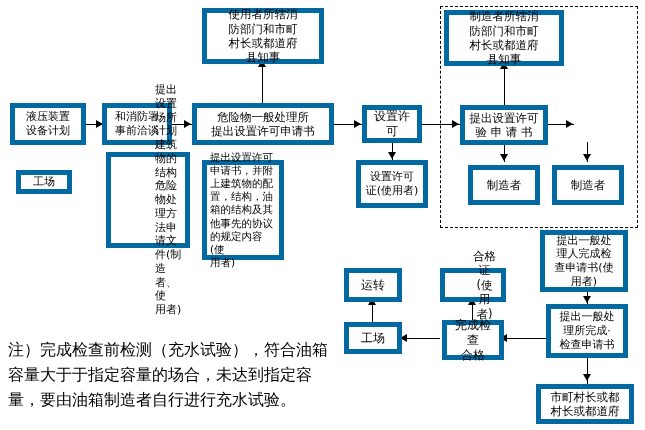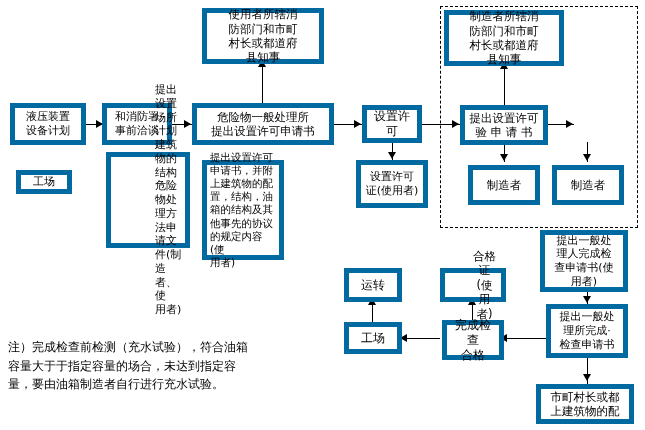--- a/index.html
+++ b/index.html
@@ -186,29 +186,29 @@
   <div class="box" style="left:540px; top:230px; width:88px; height:62px; font-size:11px;">提出一般处
 理人完成检
 查申请书(使
 用者)</div>
 
   <div class="box" style="left:546px; top:304px; width:82px; height:54px; font-size:11px;">提出一般处
 理所完成·
 检查申请书</div>
 
   <div class="box" style="left:536px; top:384px; width:98px; height:40px; font-size:11.5px;">市町村长或都
-上建筑物的配</div>
+村长或都道府</div>
 
   <div class="box" style="left:440px; top:268px; width:66px; height:34px; font-size:11.5px;padding-left:26px;">合格证
 (使用者)</div>
 
   <div class="box" style="left:442px; top:320px; width:62px; height:40px; font-size:12px;">完成检查
 合格</div>
 
   <div class="box" style="left:344px; top:268px; width:58px; height:34px; font-size:12px;">运转</div>
 
   <div class="box" style="left:344px; top:322px; width:58px; height:32px; font-size:12px;">工场</div>
 
-  <div class="note" style="left:8px; top:338px; width:320px; font-size:12px;">注）完成检查前检测（充水试验），符合油箱
+  <div class="note" style="left:8px; top:338px; width:320px; font-size:16px;">注）完成检查前检测（充水试验），符合油箱
         容量大于于指定容量的场合，未达到指定容
         量，要由油箱制造者自行进行充水试验。</div>
 
 </div>
 
 </body></html>

